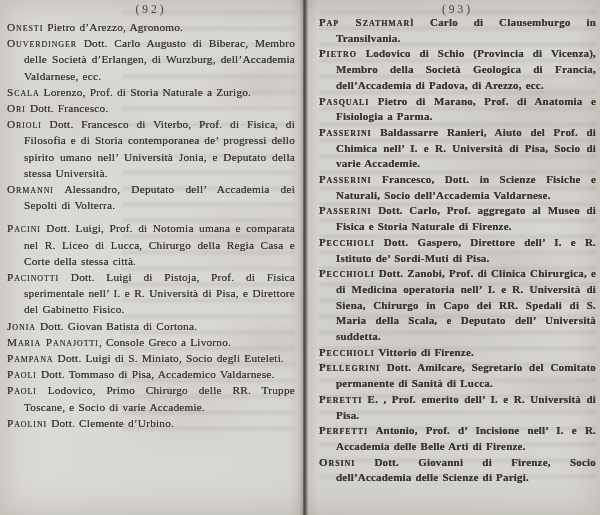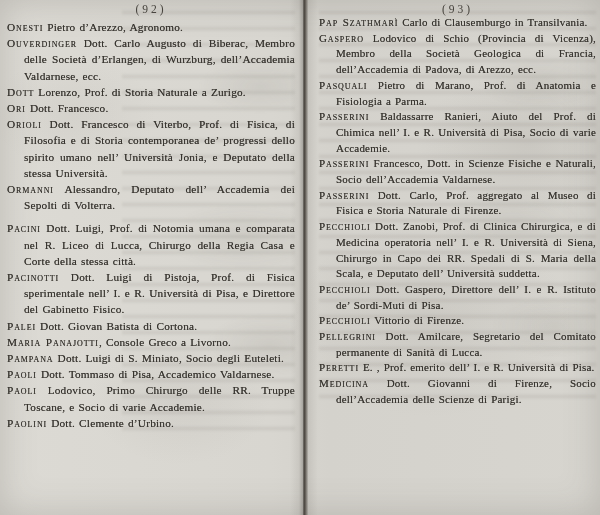--- a/index.html
+++ b/index.html
@@ -45,21 +45,21 @@
   .entries{position:relative;z-index:2;}
   .entry{
     text-align:justify;
     padding-left:17px;
     text-indent:-17px;
     letter-spacing:0.2px;
     word-spacing:1px;
     text-shadow:0 0 0.6px rgba(55,52,47,0.75);
   }
   .page-left .entry{font-size:11.3px;line-height:16.2px;}
-  .page-right .entry{font-size:11px;line-height:15.7px;}
+  .page-right .entry{font-size:11px;line-height:15.7px;font-weight:bold;}
   .entry.gap{margin-top:7px;}
   .sc{font-variant:small-caps;letter-spacing:0.9px;}
   .bleed{
     position:absolute;inset:0;z-index:1;pointer-events:none;
     background:
       repeating-linear-gradient(180deg,
         transparent 0px, transparent 10px,
         rgba(108,104,95,0.10) 11px, rgba(108,104,95,0.10) 14px,
         transparent 15px, transparent 16px),
       radial-gradient(90px 40px at 80% 20%, rgba(108,104,95,0.10), transparent 70%),
@@ -73,49 +73,50 @@
 <body>
 
 <div class="scan">
 
   <div class="page page-left">
     <div class="bleed"></div>
     <div class="page-header">(92)</div>
     <div class="entries">
         <div class="entry"><span class="sc">Onesti</span> Pietro d’Arezzo, Agronomo.</div>
         <div class="entry"><span class="sc">Ouverdinger</span> Dott. Carlo Augusto di Biberac, Membro delle Società d’Erlangen, di Wurzburg, dell’Accademia Valdarnese, ecc.</div>
-        <div class="entry"><span class="sc">Dott</span> Lorenzo, Prof. di Storia Naturale a Zurigo.</div>
+        <div class="entry"><span class="sc">Scala</span> Lorenzo, Prof. di Storia Naturale a Zurigo.</div>
         <div class="entry"><span class="sc">Ori</span> Dott. Francesco.</div>
         <div class="entry"><span class="sc">Orioli</span> Dott. Francesco di Viterbo, Prof. di Fisica, di Filosofia e di Storia contemporanea de’ progressi dello spirito umano nell’ Università Jonia, e Deputato della stessa Università.</div>
         <div class="entry"><span class="sc">Ormanni</span> Alessandro, Deputato dell’ Accademia dei Sepolti di Volterra.</div>
         <div class="entry gap"><span class="sc">Pacini</span> Dott. Luigi, Prof. di Notomia umana e comparata nel R. Liceo di Lucca, Chirurgo della Regia Casa e Corte della stessa città.</div>
         <div class="entry"><span class="sc">Pacinotti</span> Dott. Luigi di Pistoja, Prof. di Fisica sperimentale nell’ I. e R. Università di Pisa, e Direttore del Gabinetto Fisico.</div>
-        <div class="entry"><span class="sc">Palei</span> Dott. Giovan Batista di Cortona.</div>
+        <div class="entry"><span class="sc">Jonia</span> Dott. Giovan Batista di Cortona.</div>
         <div class="entry"><span class="sc">Maria Panajotti</span>, Console Greco a Livorno.</div>
         <div class="entry"><span class="sc">Pampana</span> Dott. Luigi di S. Miniato, Socio degli Euteleti.</div>
         <div class="entry"><span class="sc">Paoli</span> Dott. Tommaso di Pisa, Accademico Valdarnese.</div>
         <div class="entry"><span class="sc">Paoli</span> Lodovico, Primo Chirurgo delle RR. Truppe Toscane, e Socio di varie Accademie.</div>
         <div class="entry"><span class="sc">Paolini</span> Dott. Clemente d’Urbino.</div>
       </div>
   </div>
 
   <div class="gutter"></div>
 
   <div class="page page-right">
     <div class="bleed"></div>
     <div class="page-header">(93)</div>
     <div class="entries">
         <div class="entry"><span class="sc">Pap Szathmarì</span> Carlo di Clausemburgo in Transilvania.</div>
-        <div class="entry"><span class="sc">Gaspero</span> Lodovico di Schio (Provincia di Vicenza), Membro della Società Geologica di Francia, dell’Accademia di Padova, di Arezzo, ecc.</div>
+        <div class="entry"><span class="sc">Pietro</span> Lodovico di Schio (Provincia di Vicenza), Membro della Società Geologica di Francia, dell’Accademia di Padova, di Arezzo, ecc.</div>
         <div class="entry"><span class="sc">Pasquali</span> Pietro di Marano, Prof. di Anatomia e Fisiologia a Parma.</div>
         <div class="entry"><span class="sc">Passerini</span> Baldassarre Ranieri, Aiuto del Prof. di Chimica nell’ I. e R. Università di Pisa, Socio di varie Accademie.</div>
         <div class="entry"><span class="sc">Passerini</span> Francesco, Dott. in Scienze Fisiche e Naturali, Socio dell’Accademia Valdarnese.</div>
         <div class="entry"><span class="sc">Passerini</span> Dott. Carlo, Prof. aggregato al Museo di Fisica e Storia Naturale di Firenze.</div>
+        <div class="entry"><span class="sc">Pecchioli</span> Dott. Gaspero, Direttore dell’ I. e R. Istituto de’ Sordi-Muti di Pisa.</div>
         <div class="entry"><span class="sc">Pecchioli</span> Dott. Zanobi, Prof. di Clinica Chirurgica, e di Medicina operatoria nell’ I. e R. Università di Siena, Chirurgo in Capo dei RR. Spedali di S. Maria della Scala, e Deputato dell’ Università suddetta.</div>
-        <div class="entry"><span class="sc">Pecchioli</span> Dott. Gaspero, Direttore dell’ I. e R. Istituto de’ Sordi-Muti di Pisa.</div>
         <div class="entry"><span class="sc">Pecchioli</span> Vittorio di Firenze.</div>
         <div class="entry"><span class="sc">Pellegrini</span> Dott. Amilcare, Segretario del Comitato permanente di Sanità di Lucca.</div>
         <div class="entry"><span class="sc">Peretti</span> E. , Prof. emerito dell’ I. e R. Università di Pisa.</div>
-        <div class="entry"><span class="sc">Medicina</span> Dott. Giovanni di Firenze, Socio dell’Accademia delle Scienze di Parigi.</div>
+        <div class="entry"><span class="sc">Perfetti</span> Antonio, Prof. d’ Incisione nell’ I. e R. Accademia delle Belle Arti di Firenze.</div>
+        <div class="entry"><span class="sc">Orsini</span> Dott. Giovanni di Firenze, Socio dell’Accademia delle Scienze di Parigi.</div>
       </div>
   </div>
 
 </div>
 
 </body></html>

